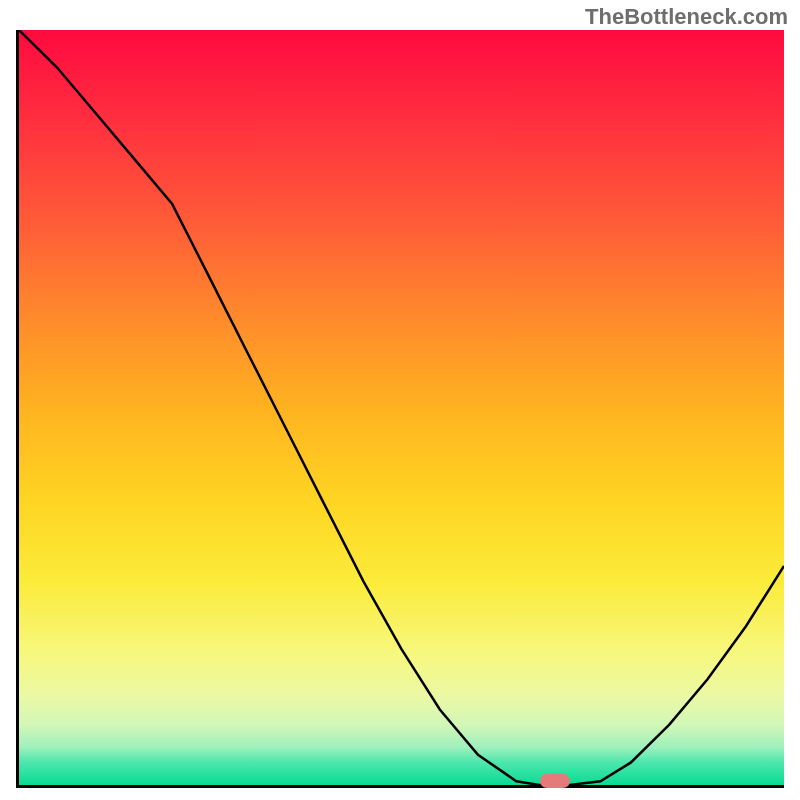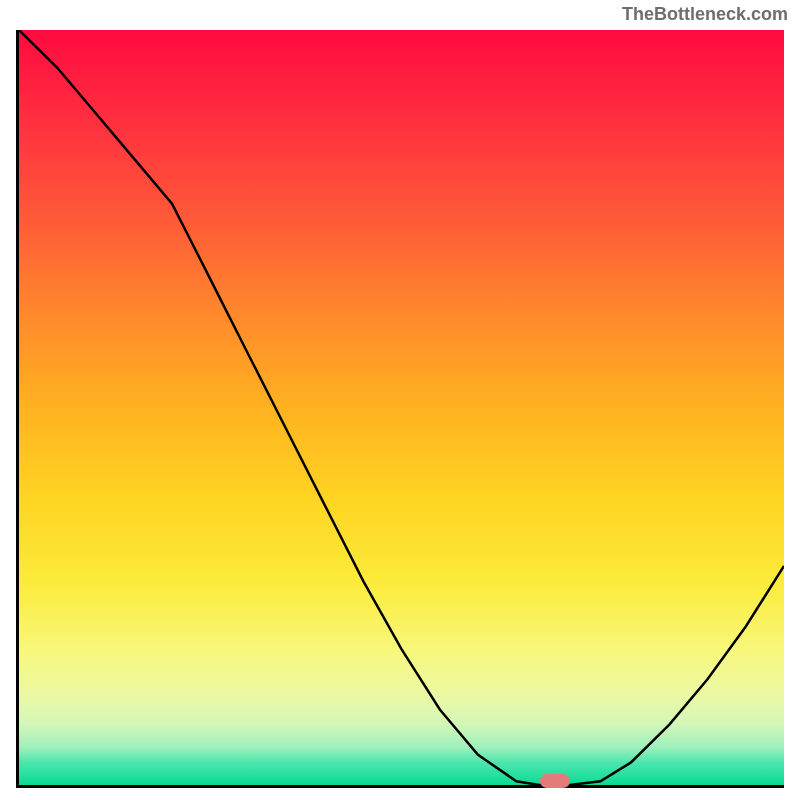--- a/index.html
+++ b/index.html
@@ -8,21 +8,21 @@
     width: 800px;
     height: 800px;
     background: #ffffff;
     overflow: hidden;
   }
   .watermark {
     position: absolute;
     top: 4px;
     right: 12px;
     font-family: Arial, Helvetica, sans-serif;
-    font-size: 18px;
+    font-size: 22px;
     font-weight: 600;
     color: #6e6e6e;
     z-index: 10;
   }
   .plot-area {
     position: absolute;
     left: 16px;
     top: 30px;
     width: 768px;
     height: 758px;

